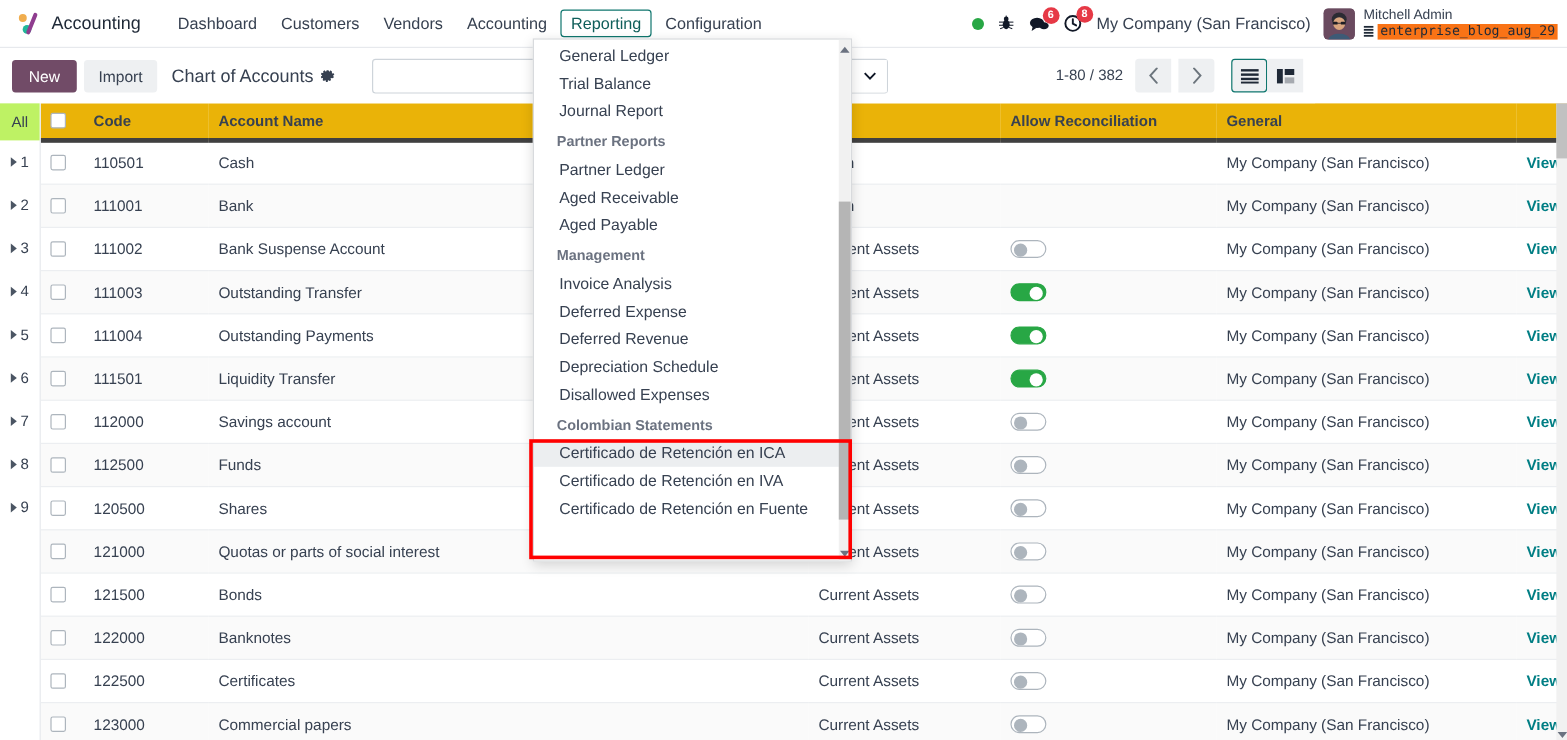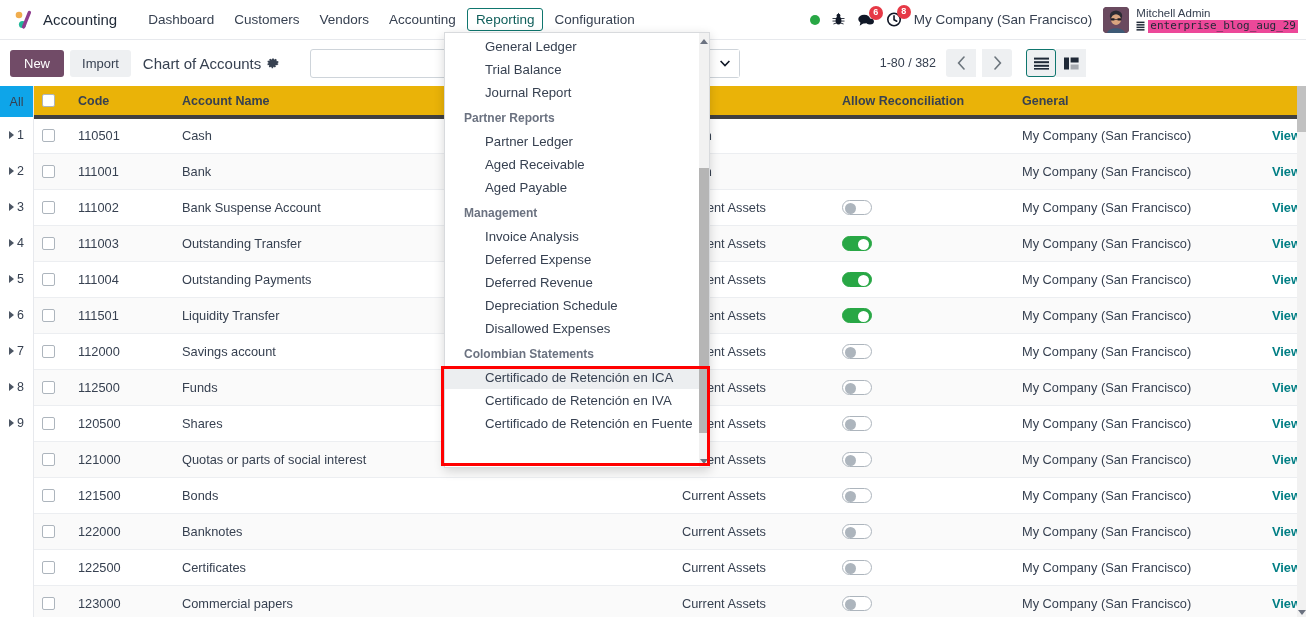--- a/index.html
+++ b/index.html
@@ -59,21 +59,21 @@
     width: 26px; height: 26px; border-radius: 4px;
     background: #5c3a52; overflow: hidden; flex: none;
     display:block;
   }
   .user-text { display: flex; flex-direction: column; line-height: 1.15; }
   .user-name { font-size: 11.5px; color: #374151; }
   .db-line { display: flex; align-items: center; gap: 3px; }
   .db-name {
     font-family: "DejaVu Sans Mono", monospace;
     font-size: 11px; color: #1f2937;
-    background: #ec4899; padding: 0 2px;
+    background: #f97316; padding: 0 2px;
   }
 
   
   .cp {
     position: absolute; top: 40px; left: 0;
     width: 1096px; height: 46px;
     background: #ffffff;
     display: flex; align-items: center;
     padding: 0 10px;
     z-index: 20;
@@ -139,21 +139,21 @@
     background: #fff;
   }
   .group-rail {
     width: 34px; flex: none;
     border-right: 1px solid #e7e9ed;
     padding-top: 0;
     background: #fff;
   }
   .rail-all {
     height: 31px; display: flex; align-items: center; justify-content: center;
-    font-size: 12.5px; color: #374151; background: #0ea5e9; cursor: pointer;
+    font-size: 12.5px; color: #374151; background: #bef264; cursor: pointer;
   }
   .rail-item {
     height: 36px; display: flex; align-items: center;
     justify-content: center; gap: 3px;
     font-size: 12.5px; color: #374151; cursor: pointer;
   }
   .rail-arrow {
     width: 0; height: 0;
     border-top: 4px solid transparent;
     border-bottom: 4px solid transparent;
@@ -237,21 +237,21 @@
     width: 256px; height: 436px;
     overflow: hidden;
     padding-top: 2px;
   }
   .dd-section {
     font-size: 12px; font-weight: 700; color: #6b7280;
     padding: 7px 0 5px 19px;
   }
   .dd-item {
     font-size: 13.2px; color: #374151;
-    padding: 4px 0 4px 40px;
+    padding: 4px 0 4px 21px;
     cursor: pointer; white-space: nowrap;
   }
   .dd-item.hl { background: #eceef0; }
   .dd-scrollbar {
     position: absolute; right: 0; top: 0;
     width: 10px; height: 436px; background: #f1f1f1;
   }
   .dd-scrollbar .thumb {
     position: absolute; left: 0; width: 10px;
     background: #b5b5b5;

